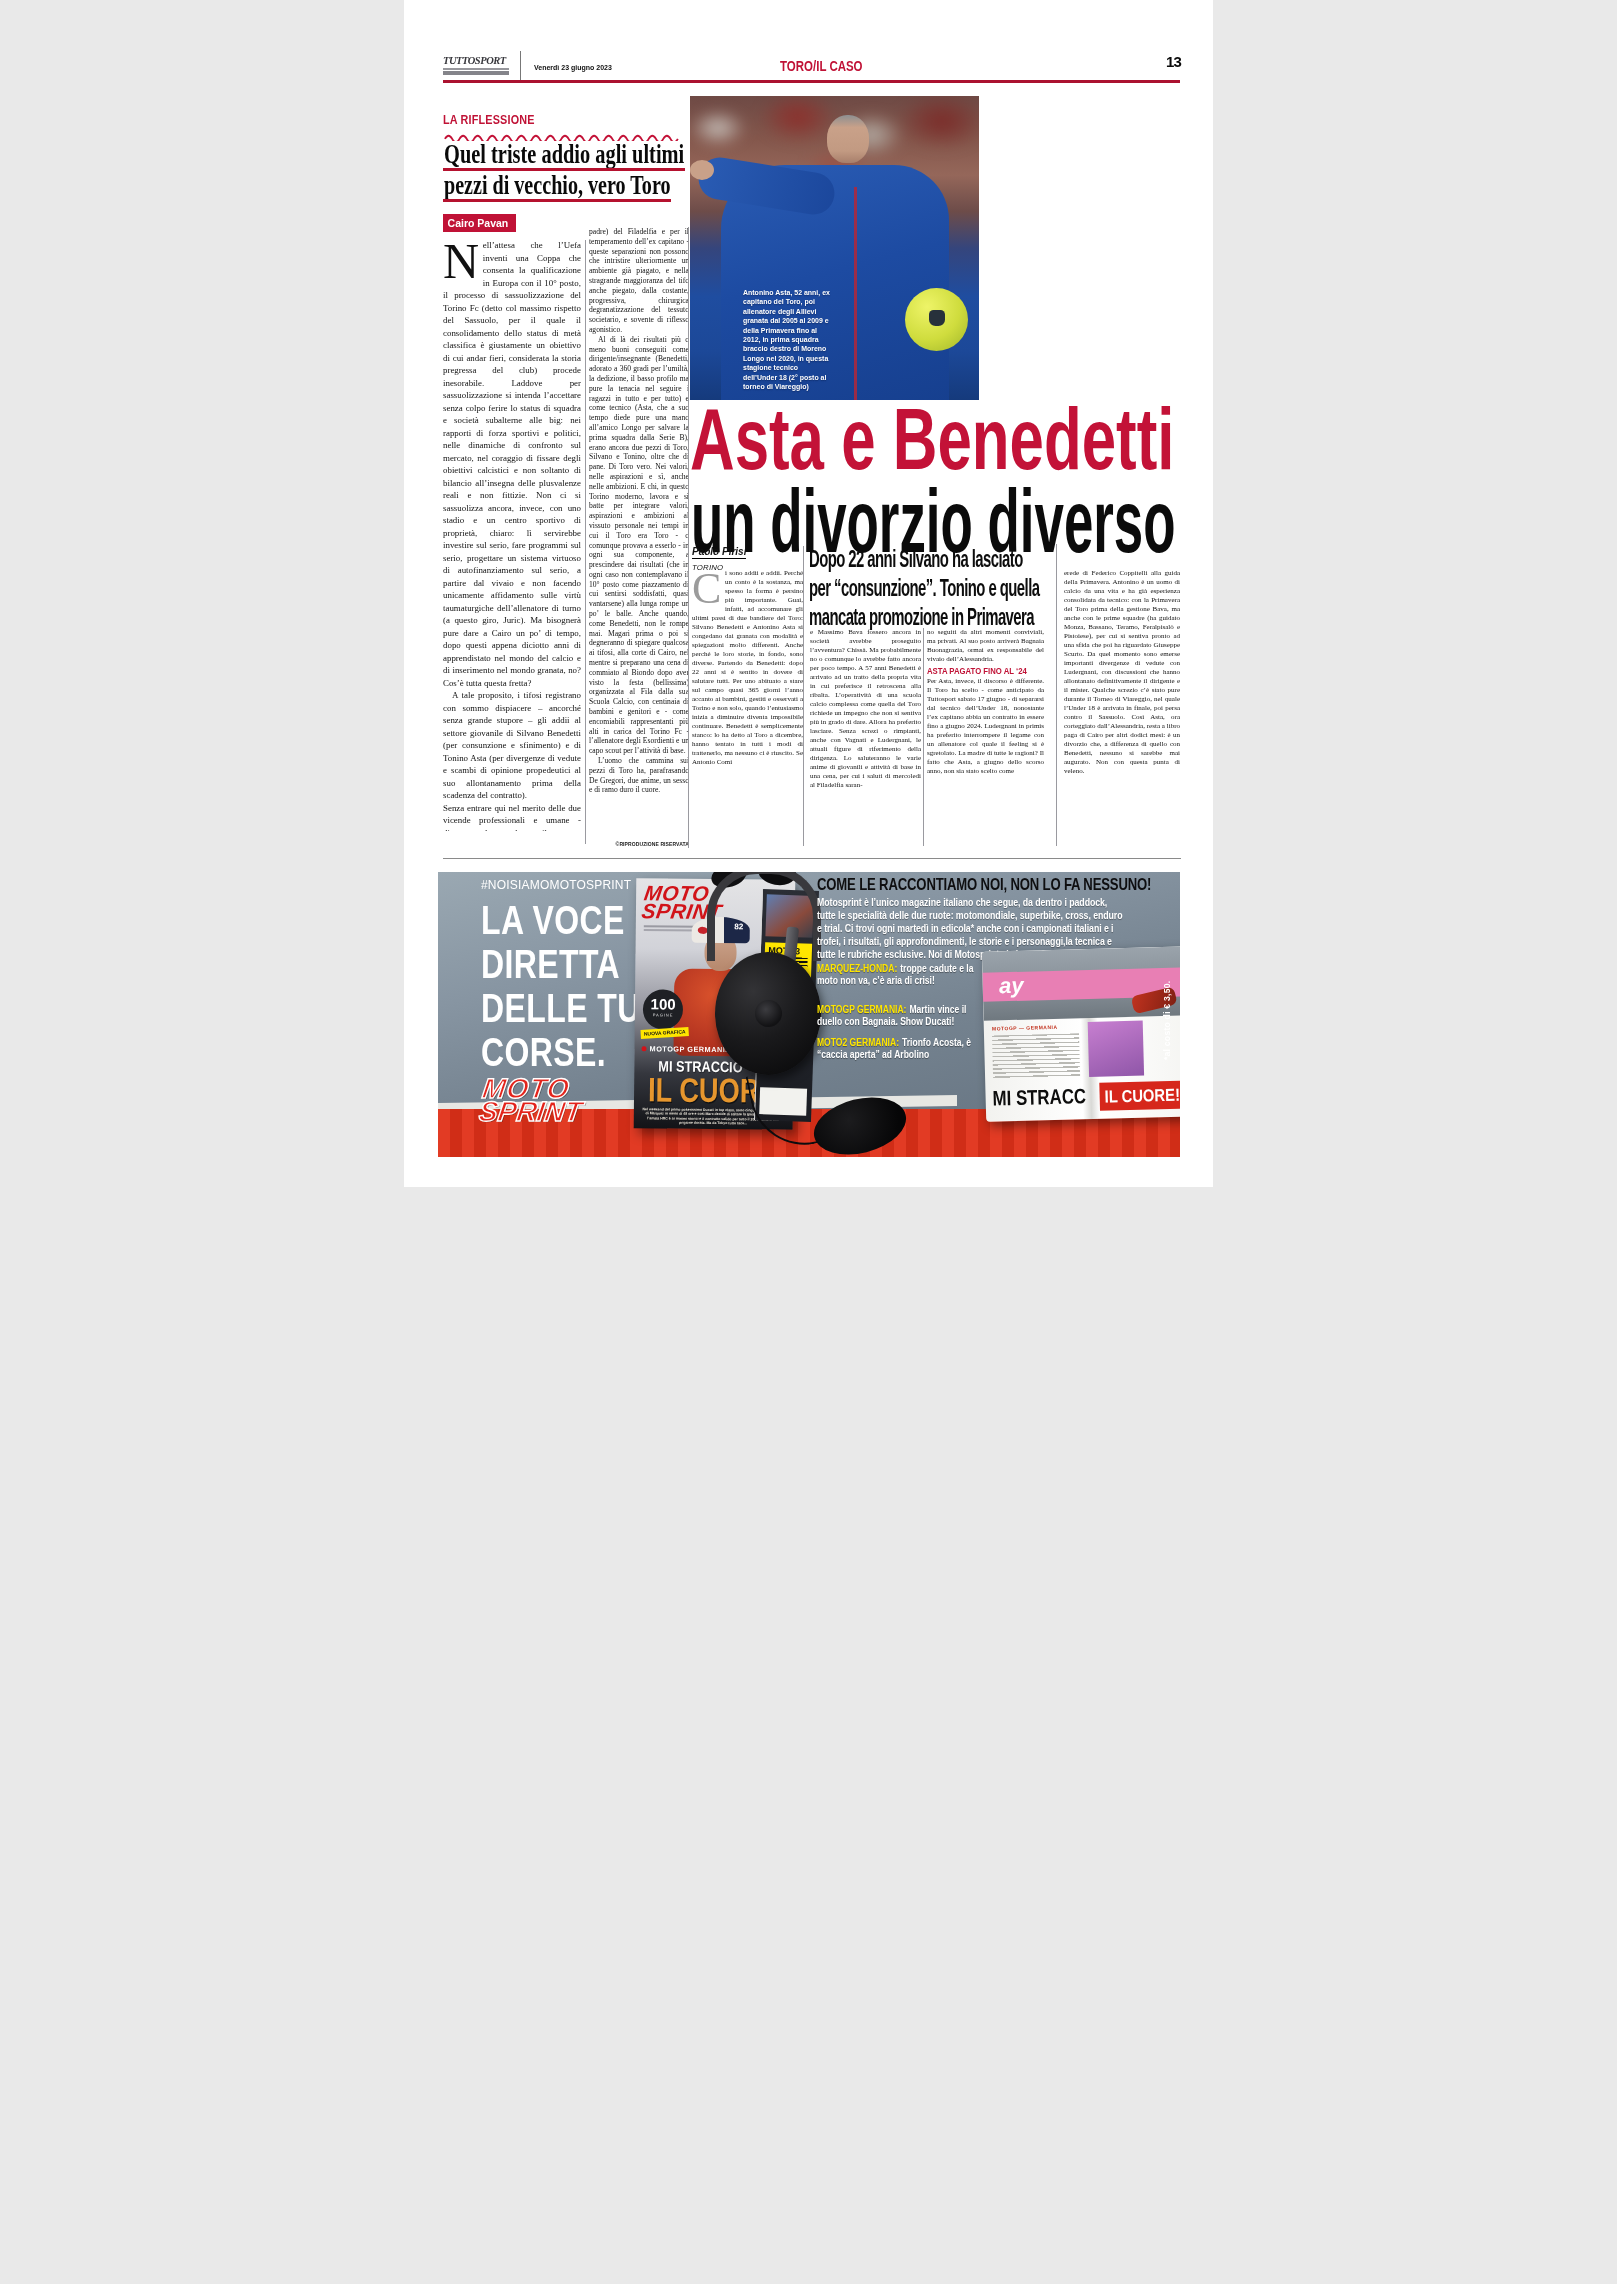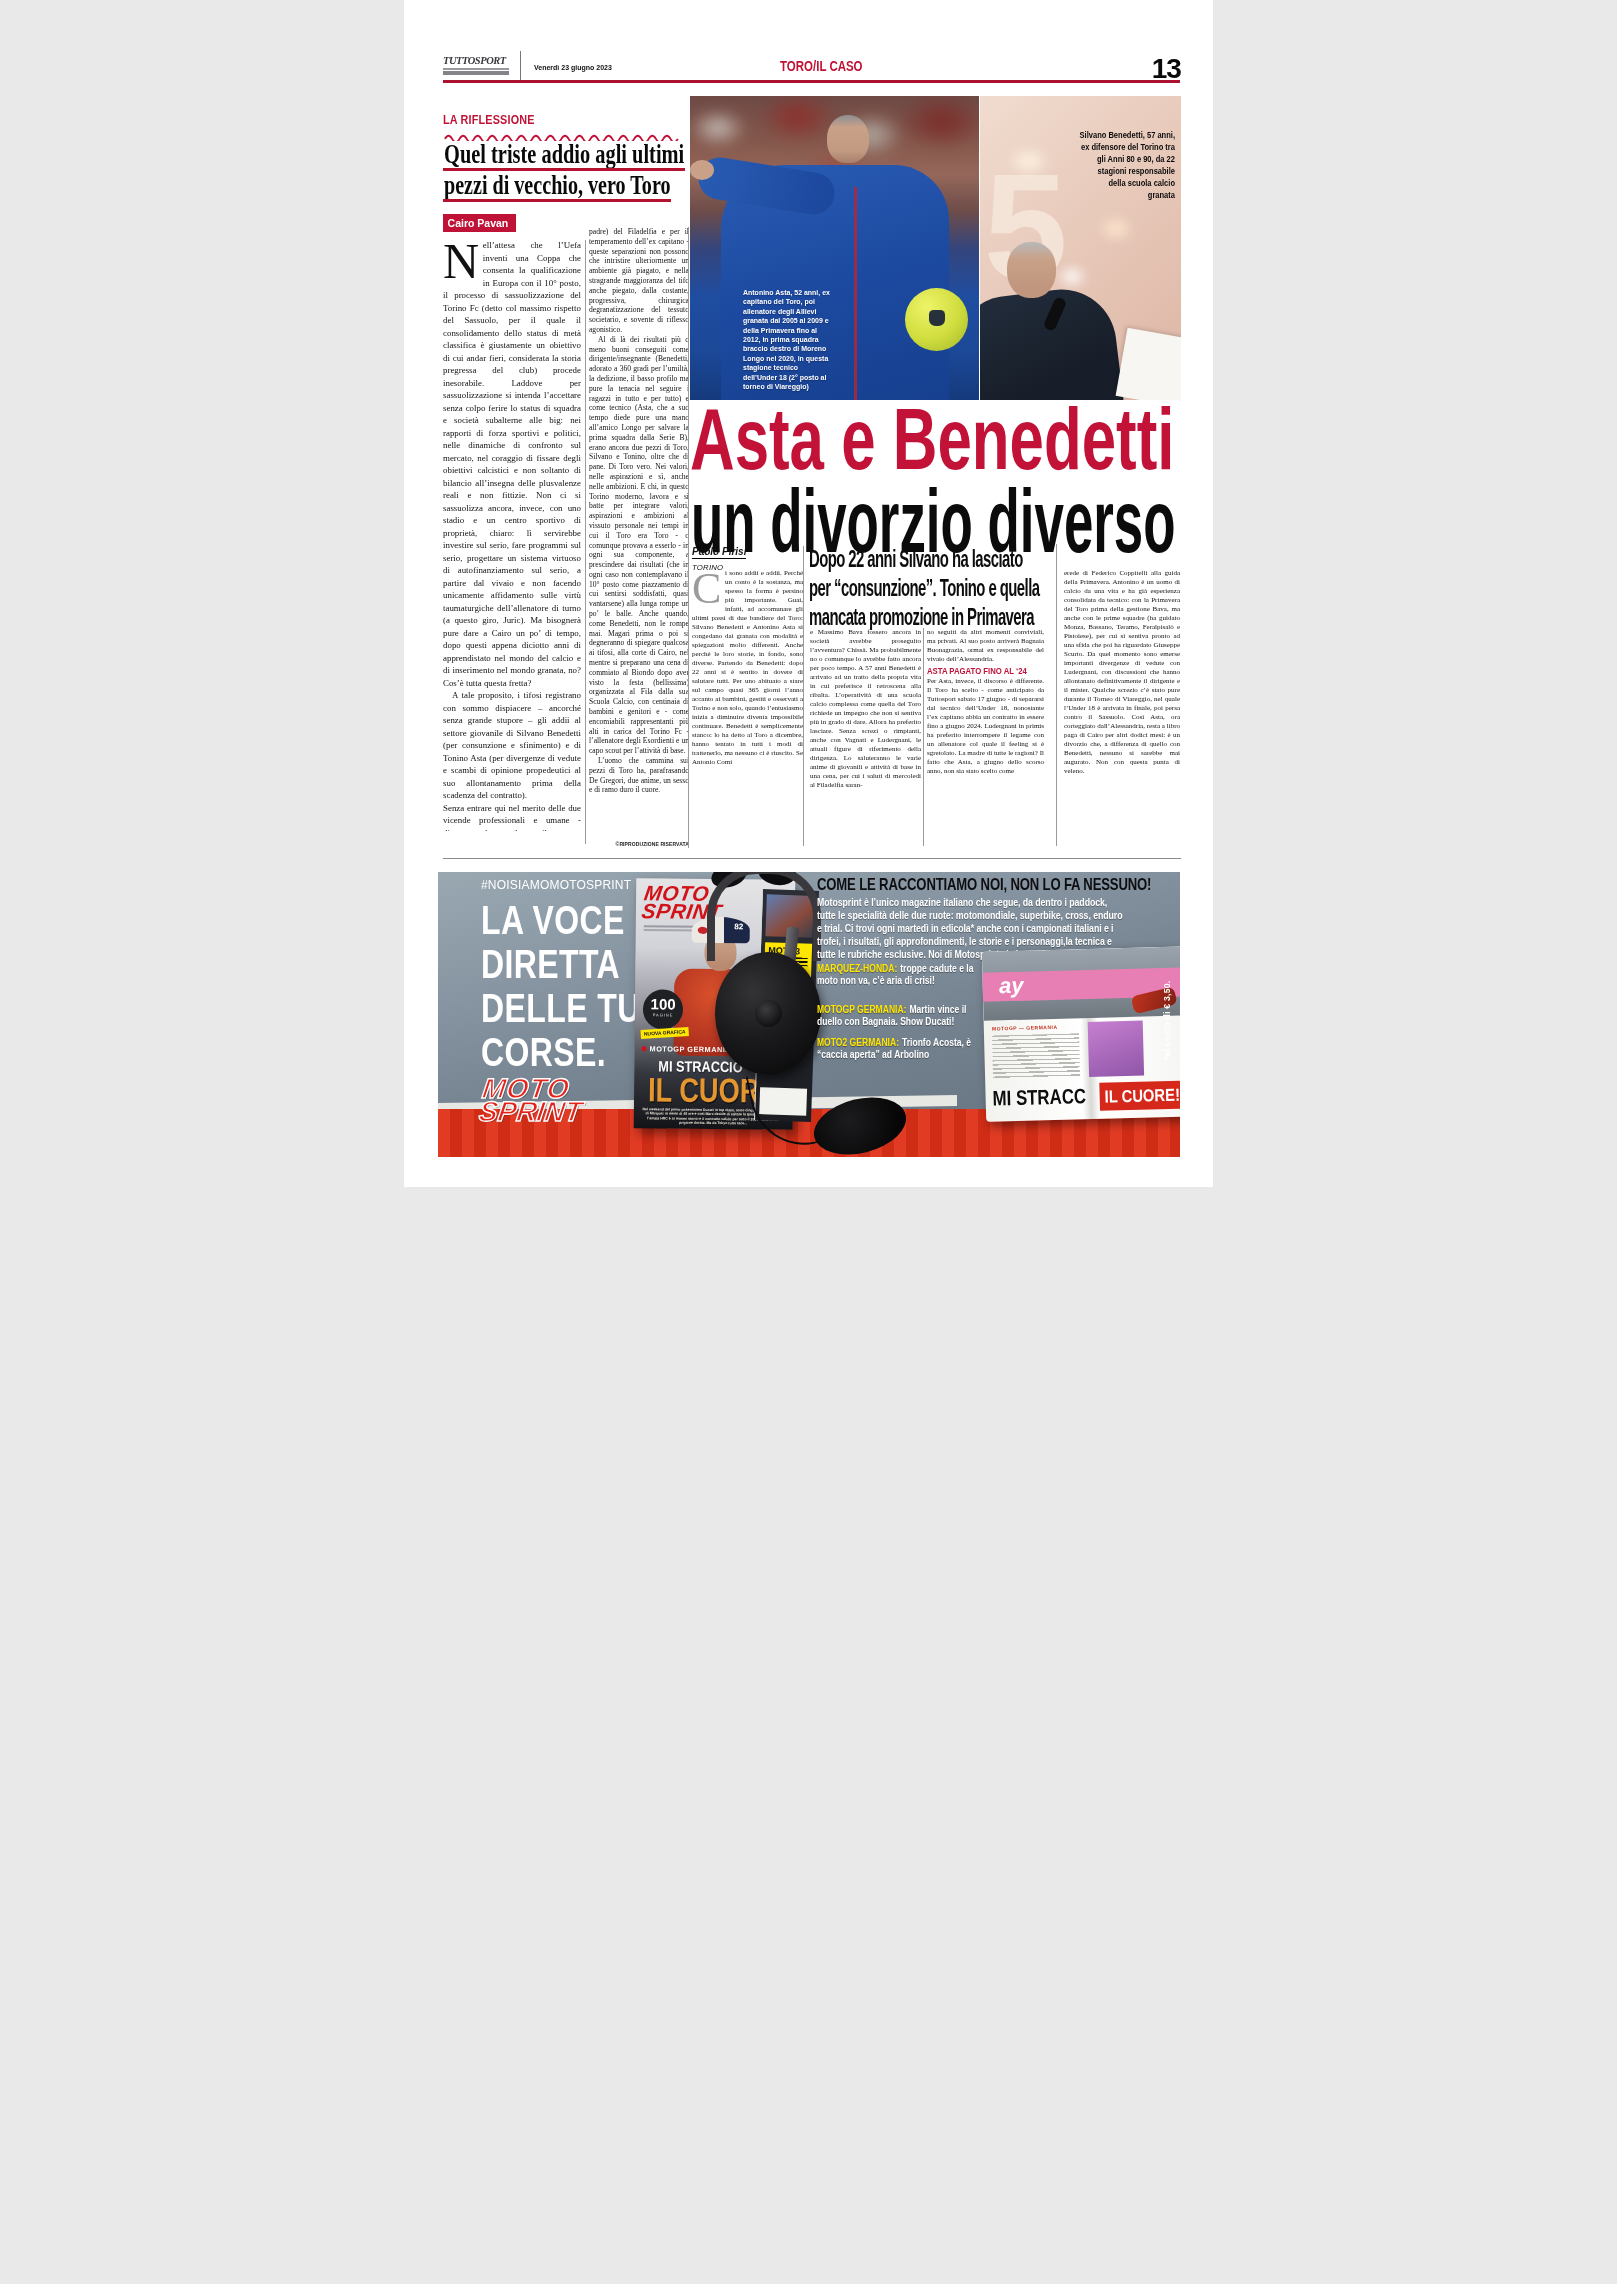--- a/index.html
+++ b/index.html
@@ -11,21 +11,21 @@
   .masthead{left:39px;top:54px;width:69px;}
   .masthead .mh-text{font-family:"Liberation Serif",serif;font-style:italic;font-weight:900;
       font-size:11.4px;color:#37373c;letter-spacing:-0.5px;transform:scaleX(.92);transform-origin:0 0;}
   .mh-bar1{height:2.3px;background:#97979c;margin-top:1.8px;width:96%;}
   .mh-bar2{height:3.2px;background:#84848a;margin-top:1.4px;width:96%;}
   .hdr-divider{left:116px;top:51px;width:0.5px;height:29px;background:#777;}
   .hdr-date{left:130px;top:64px;font-size:7px;font-weight:600;color:#101010;}
   .hdr-section{left:326px;top:58px;width:183px;text-align:center;font-size:14px;font-weight:900;
       color:#c01236;letter-spacing:0;}
   .hdr-section>span{display:inline-block;transform:scaleX(.82);transform-origin:50% 50%;white-space:nowrap;}
-  .hdr-pageno{left:740px;top:53px;width:37px;text-align:right;font-size:28px;font-weight:900;letter-spacing:-0.9px;color:#0a0a0a;}
+  .hdr-pageno{left:740px;top:53px;width:37px;text-align:right;font-size:15px;font-weight:900;letter-spacing:-0.9px;color:#0a0a0a;}
   .hdr-rule{left:39px;top:80px;width:737px;height:3.2px;background:#ab1230;}
   
   .kicker{left:39px;top:113px;font-size:12.3px;font-weight:900;color:#c01236;letter-spacing:0.2px;}
   .kicker>span{display:inline-block;transform:scaleX(.88);transform-origin:0 0;white-space:nowrap;}
   .wave{left:39px;top:133px;}
   .hl-underline{height:2.7px;background:#b5122f;}
   .byline-box{left:39px;top:214px;background:#c01236;color:#fff;font-size:10.5px;font-weight:800;
       padding:2.7px 7.3px 3.2px 4.6px;}
   .refl-col{font-family:"Liberation Serif",serif;text-align:justify;overflow:hidden;}
   .refl-col p{margin:0;}
@@ -247,29 +247,20 @@
     <div class="asta-jacket"></div>
     <div class="asta-zip"></div>
     <div class="asta-arm"></div>
     <div class="asta-hand"></div>
     <div class="asta-ball">
         <i></i>
       </div>
     <div class="asta-caption">Antonino Asta, 52 anni, ex capitano del Toro, poi allenatore degli Allievi granata dal 2005 al 2009 e della Primavera fino al 2012, in prima squadra braccio destro di Moreno Longo nel 2020, in questa stagione tecnico dell’Under 18 (2° posto al torneo di Viareggio)</div>
   </div>
 
-  <div class="abs photo bene-photo">
-    <div class="bene-5">5</div>
-    <div class="bene-glow"></div>
-    <div class="bene-suit"></div>
-    <div class="bene-head"></div>
-    <div class="bene-mic"></div>
-    <div class="bene-papers"></div>
-    <div class="bene-caption">Silvano Benedetti, 57 anni, ex difensore del Torino tra gli Anni 80 e 90, da 22 stagioni responsabile della scuola calcio granata</div>
-  </div>
 
   <svg class="abs main-hl-red" width="489" height="77" viewBox="0 0 1070 168">
     <text x="0" y="148" font-family="Liberation Sans" font-weight="bold" font-size="190" fill="#c31237" textLength="1060" lengthAdjust="spacingAndGlyphs">Asta e Benedetti</text>
   </svg>
   <svg class="abs main-hl-black" width="491" height="81" viewBox="0 0 1075 178">
     <text x="0" y="156" font-family="Liberation Sans" font-weight="bold" font-size="196" fill="#0b0b0b" textLength="1065" lengthAdjust="spacingAndGlyphs">un divorzio diverso</text>
   </svg>
 
   <div class="abs main-byline">
     <span class="name">Paolo Pirisi</span>

